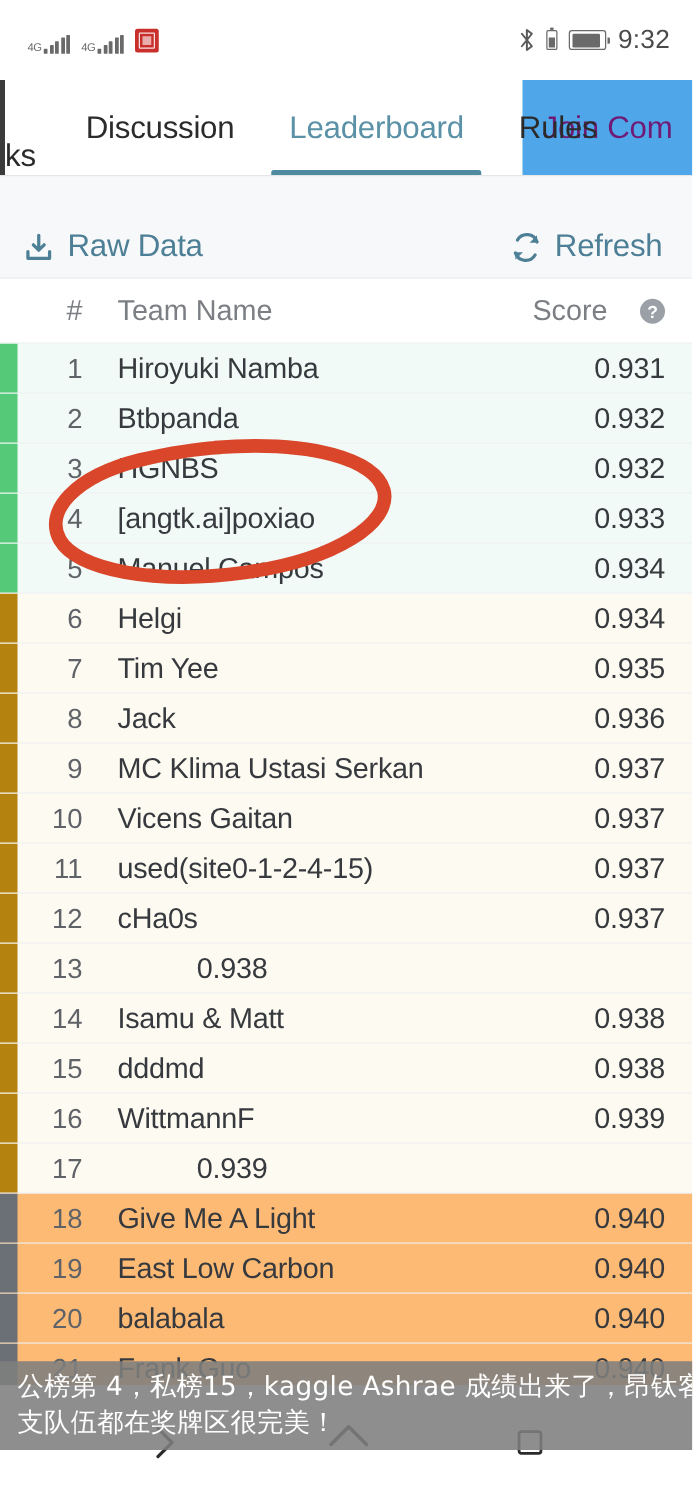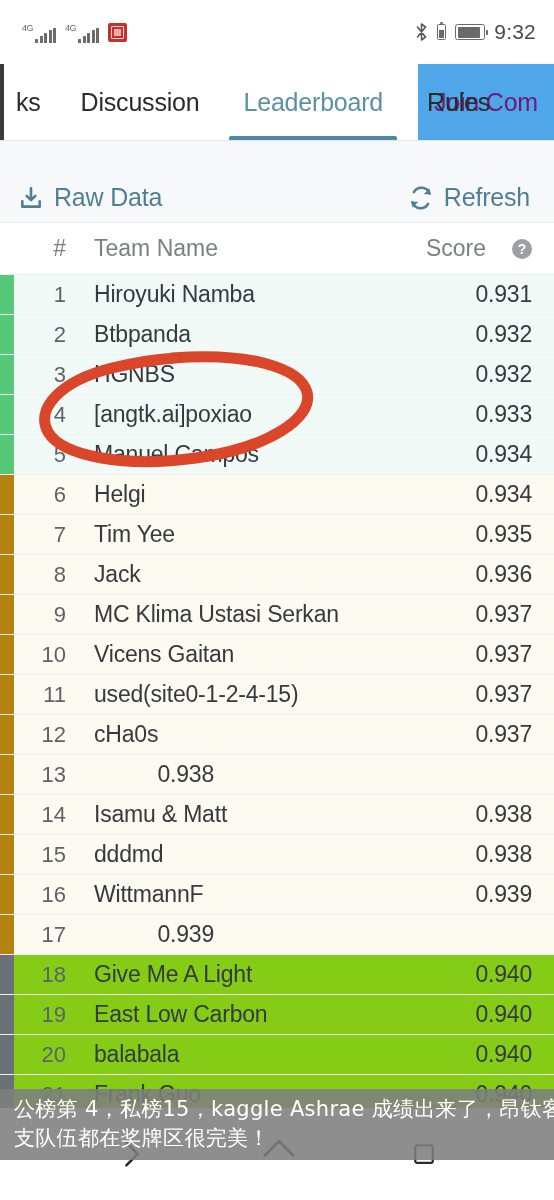--- a/index.html
+++ b/index.html
@@ -32,21 +32,21 @@
   }
   .status-left { display: flex; align-items: center; gap: 9px; }
   .status-right { display: flex; align-items: center; gap: 9px; }
 
   .sig { display: flex; align-items: flex-end; gap: 2px; height: 22px; }
   .sig-gen {
     font-size: 9px;
     color: #6a6a6a;
     line-height: 1;
     align-self: flex-start;
-    margin-top: 3px;
+    margin-top: 13px;
     letter-spacing: -0.5px;
   }
   .bars { display: flex; align-items: flex-end; gap: 1.5px; height: 15px; }
   .bars i { display: block; width: 3px; background: #6a6a6a; border-radius: 0.5px; }
   .bars i:nth-child(1) { height: 4px; }
   .bars i:nth-child(2) { height: 7px; }
   .bars i:nth-child(3) { height: 10px; }
   .bars i:nth-child(4) { height: 13px; }
   .bars i:nth-child(5) { height: 15px; }
 
@@ -125,21 +125,21 @@
   .tab {
     display: flex;
     align-items: center;
     position: relative;
     font-size: 25px;
     color: #2b2b2b;
     white-space: nowrap;
     padding: 0 22px;
     letter-spacing: -0.2px;
   }
-  .tab.clipped { padding-left: 12px; padding-right: 18px; }
+  .tab.clipped { padding-left: 0; padding-right: 18px; align-items: flex-end; }
   .tab.active { color: #5a91a6; }
   .tab.active::after {
     content: "";
     position: absolute;
     left: 8px; right: 8px; bottom: 0;
     height: 4px;
     background: #4e8ba0;
     border-radius: 2px 2px 0 0;
   }
   .join-btn {
@@ -254,21 +254,21 @@
     text-align: right;
     padding-right: 22px;
     font-size: 23px;
     color: #36393d;
     letter-spacing: -0.2px;
   }
 
   
   .row.gold-tier   { background: #fdfaf1; }
   .row.green-tier  { background: #f1faf7; }
-  .row.silver-tier { background: #84cc16; }
+  .row.silver-tier { background: #fdba74; }
 
   
   .annot {
     position: absolute;
     left: 0; top: 0;
     width: 554px; height: 1200px;
     pointer-events: none;
   }
 
   

